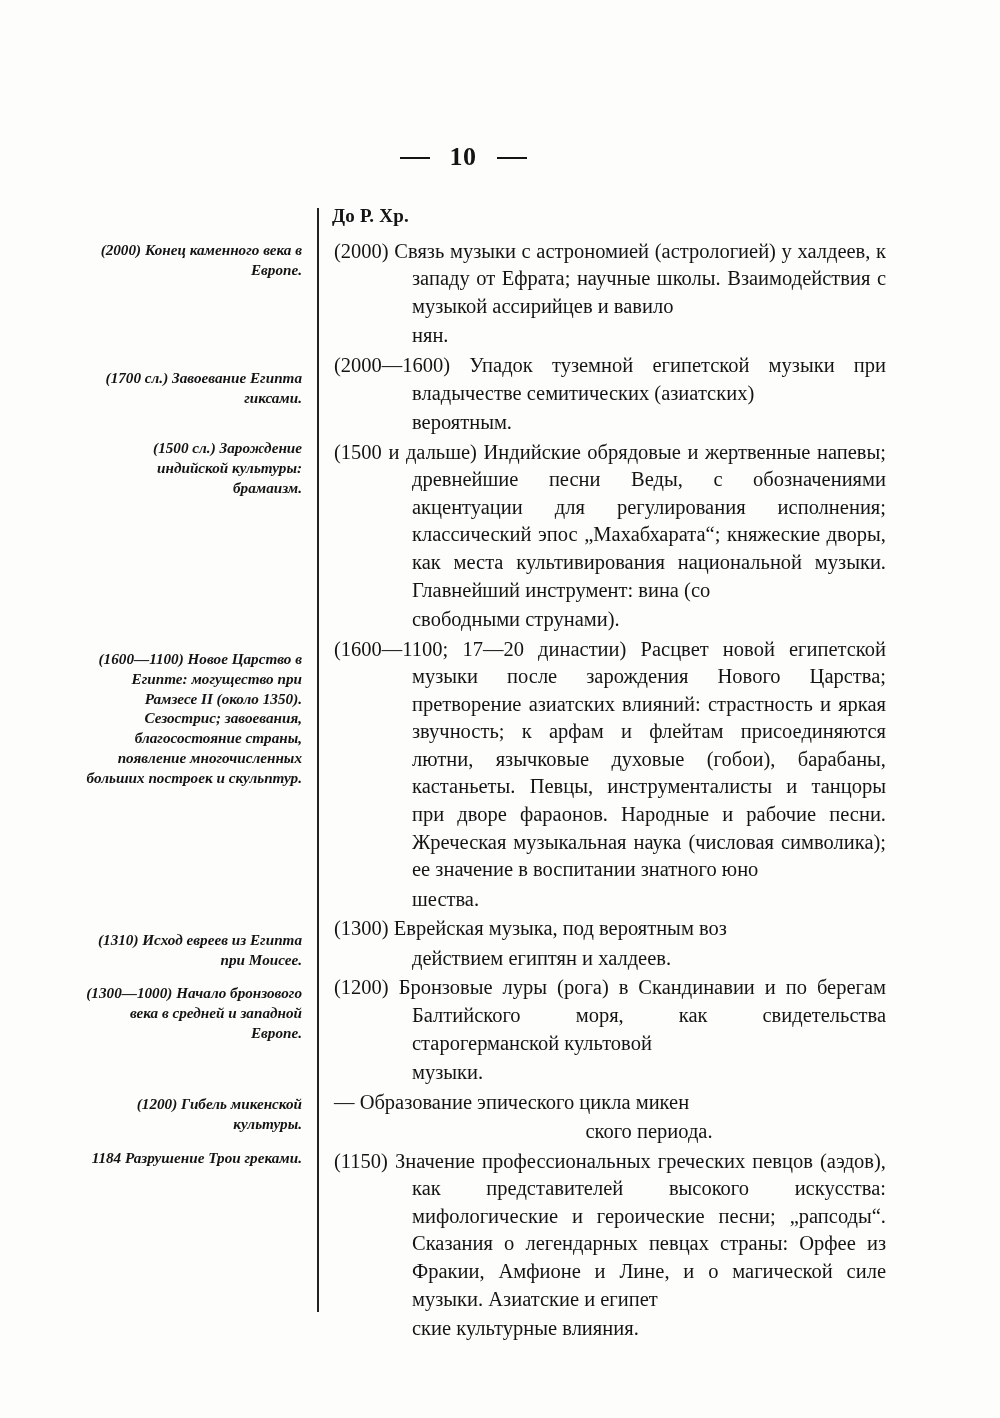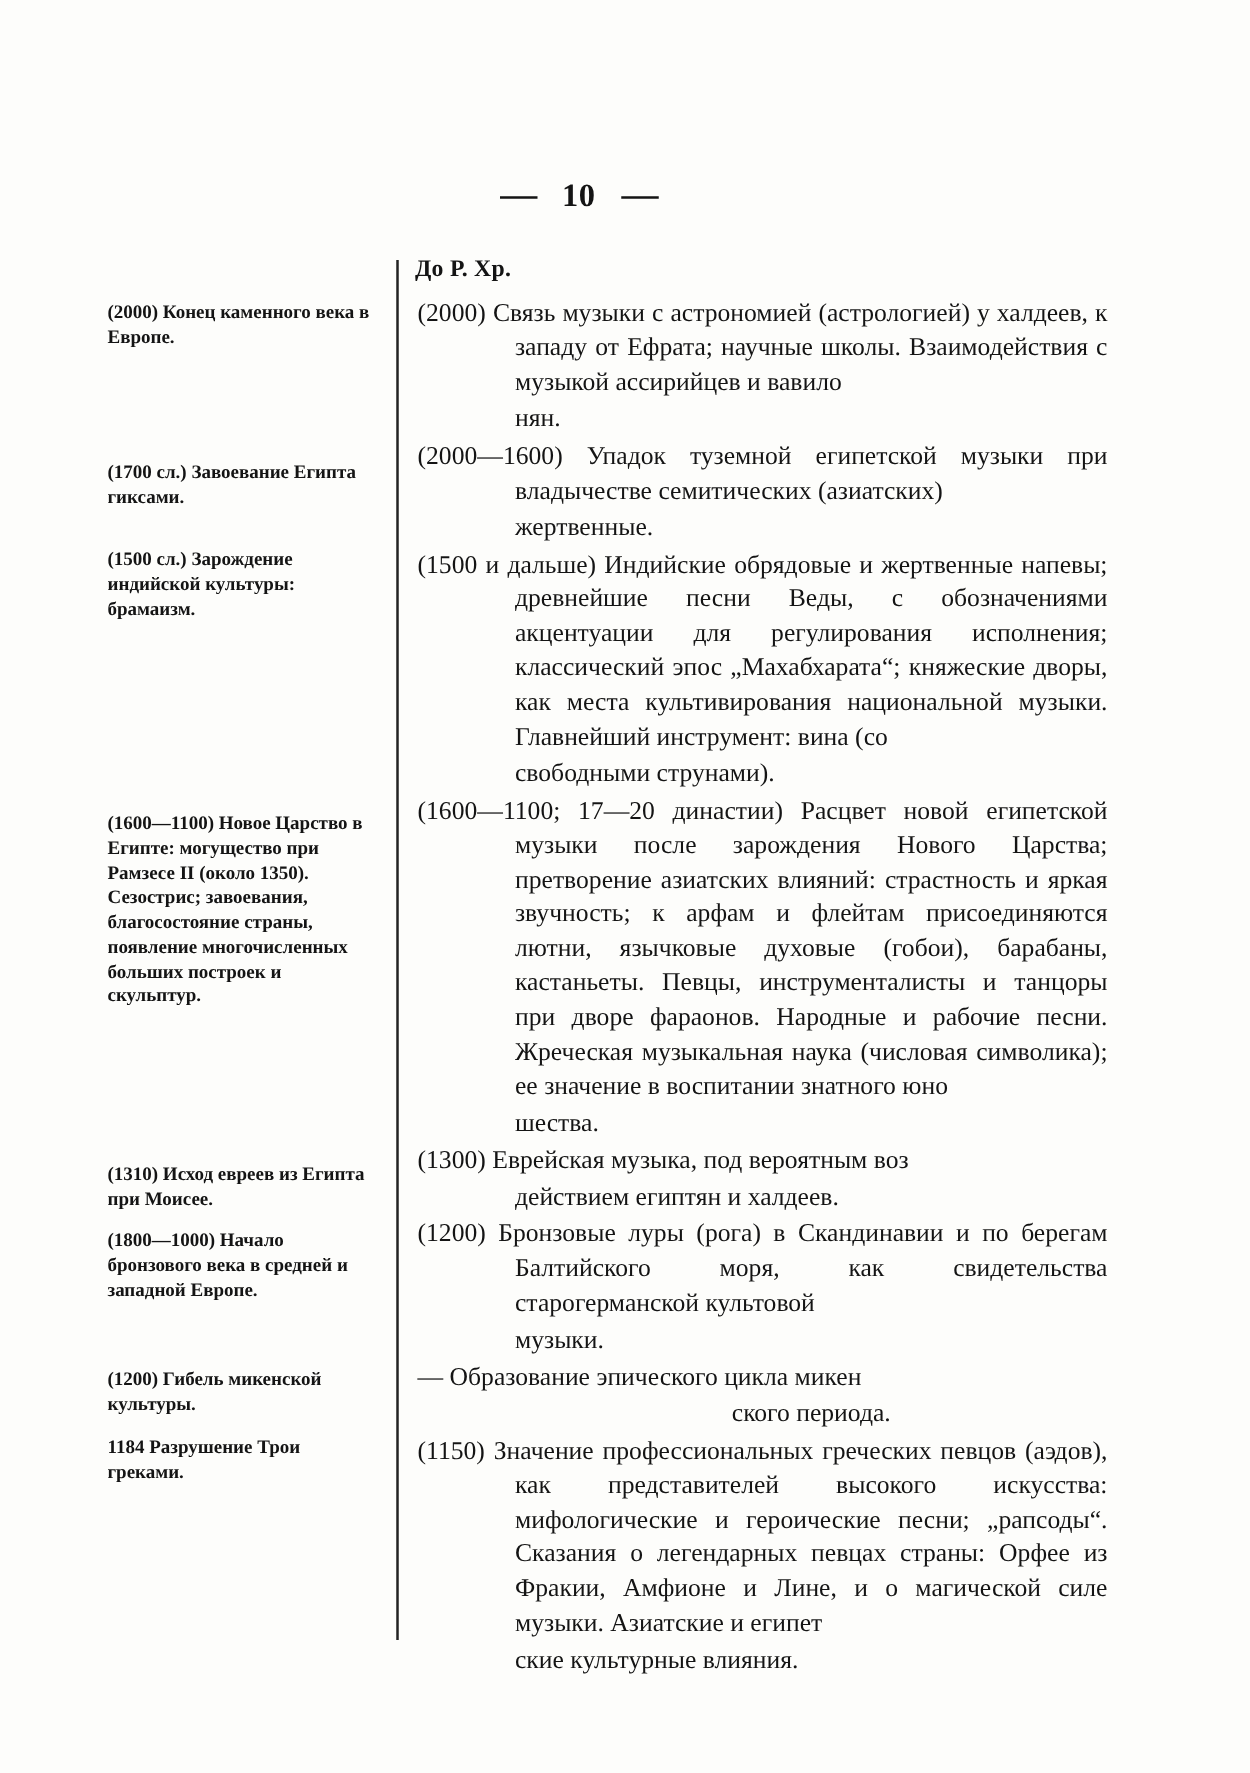--- a/index.html
+++ b/index.html
@@ -63,21 +63,22 @@
     width: 216px;
     text-align: center;
     font-size: 15.2px;
     line-height: 1.30;
     font-weight: 700;
   }
   .left-entry {
     position: absolute;
     left: 0;
     width: 216px;
-    text-align: left;
+    text-align: right;
+    font-style: italic;
   }
 
   
   .right-col {
     position: absolute;
     left: 332px;
     top: 205px;
     width: 556px;
   }
   .era-head {
@@ -123,35 +124,35 @@
   </div>
 
   <div class="divider"></div>
 
   <div class="left-col">
       <div class="left-entry" style="top: 0px;">(2000) Конец каменного века в Европе.</div>
       <div class="left-entry" style="top: 128px;">(1700 сл.) Завоевание Египта гиксами.</div>
       <div class="left-entry" style="top: 198px;">(1500 сл.) Зарождение индийской культуры: брамаизм.</div>
       <div class="left-entry" style="top: 409px;">(1600—1100) Новое Царство в Египте: могущество при Рамзесе II (около 1350). Сезострис; завоевания, благосостояние страны, появление многочисленных больших построек и скульптур.</div>
       <div class="left-entry" style="top: 690px;">(1310) Исход евреев из Египта при Моисее.</div>
-      <div class="left-entry" style="top: 743px;">(1800—1000) Начало бронзового века в средней и западной Европе.</div>
+      <div class="left-entry" style="top: 743px;">(1300—1000) Начало бронзового века в средней и западной Европе.</div>
       <div class="left-entry" style="top: 854px;">(1200) Гибель микенской культуры.</div>
       <div class="left-entry" style="top: 908px;">1184 Разрушение Трои греками.</div>
     </div>
 
   <div class="right-col">
     <div class="era-head">До Р. Хр.</div>
     <div id="entries">
         <div class="entry">
           <p class="body-wrap"><span class="year">(2000)</span> <span>Связь музыки с астрономией (астрологией) у халдеев, к западу от Ефрата; научные школы. Взаимодействия с музыкой ассирийцев и вавило</span></p>
           <p class="tail" style="padding-left: 78px;">нян.</p>
         </div>
         <div class="entry">
           <p class="body-wrap"><span class="year">(2000—1600)</span> <span>Упадок туземной египетской музыки при владычестве семитических (азиатских)</span></p>
-          <p class="tail" style="padding-left: 78px;">жертвенные.</p>
+          <p class="tail" style="padding-left: 78px;">вероятным.</p>
         </div>
         <div class="entry">
           <p class="body-wrap"><span class="year">(1500 и дальше)</span> <span>Индийские обрядовые и жертвенные напевы; древнейшие песни Веды, с обозначениями акцентуации для регулирования исполнения; классический эпос „Махабхарата“; княжеские дворы, как места культивирования национальной музыки. Главнейший инструмент: вина (со</span></p>
           <p class="tail" style="padding-left: 78px;">свободными струнами).</p>
         </div>
         <div class="entry">
           <p class="body-wrap"><span class="year">(1600—1100; 17—20 династии)</span> <span>Расцвет новой египетской музыки после зарождения Нового Царства; претворение азиатских влияний: страстность и яркая звучность; к арфам и флейтам присоединяются лютни, язычковые духовые (гобои), барабаны, кастаньеты. Певцы, инструменталисты и танцоры при дворе фараонов. Народные и рабочие песни. Жреческая музыкальная наука (числовая символика); ее значение в воспитании знатного юно</span></p>
           <p class="tail" style="padding-left: 78px;">шества.</p>
         </div>
         <div class="entry">

